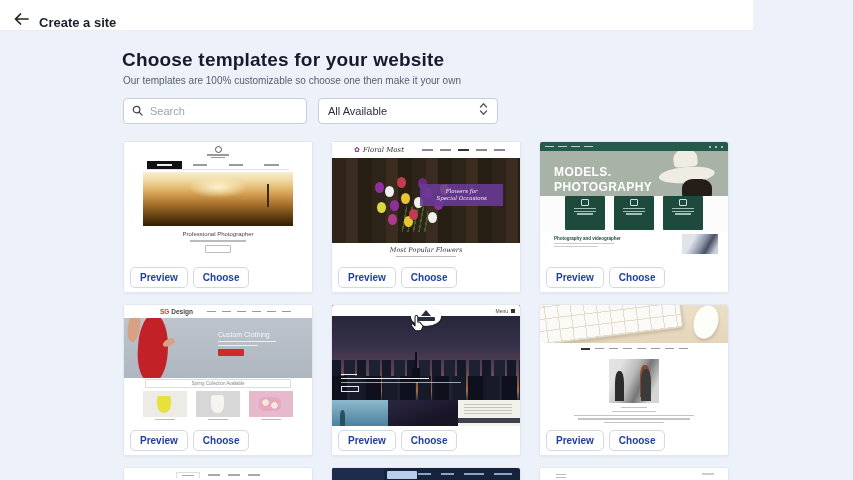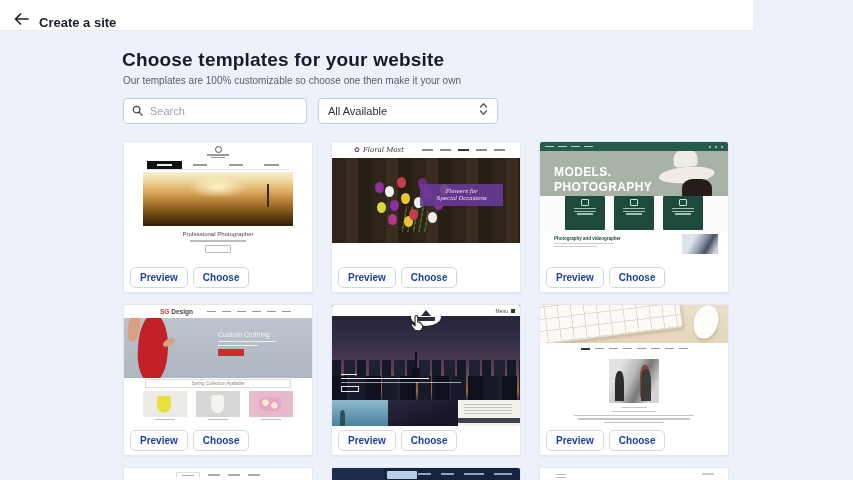--- a/index.html
+++ b/index.html
@@ -269,20 +269,24 @@
           </div>
       </div>
       <div class="t2-hero">
         <div class="t2-stems"></div>
         <div class="t2-flowers"></div>
         <div class="t2-box">
           <div>Flowers for</div>
           <div>Special Occasions</div>
         </div>
       </div>
+      <div class="t2-foot">
+        <div class="t2-script">Most Popular Flowers</div>
+        <div class="sub"></div>
+      </div>
     </div>
     <div class="card-footer">
       <button class="btn">Preview</button>
       <button class="btn">Choose</button>
     </div>
   </div>
 
   <div class="card">
     <div class="tpl">
       <div class="t3-bar">

